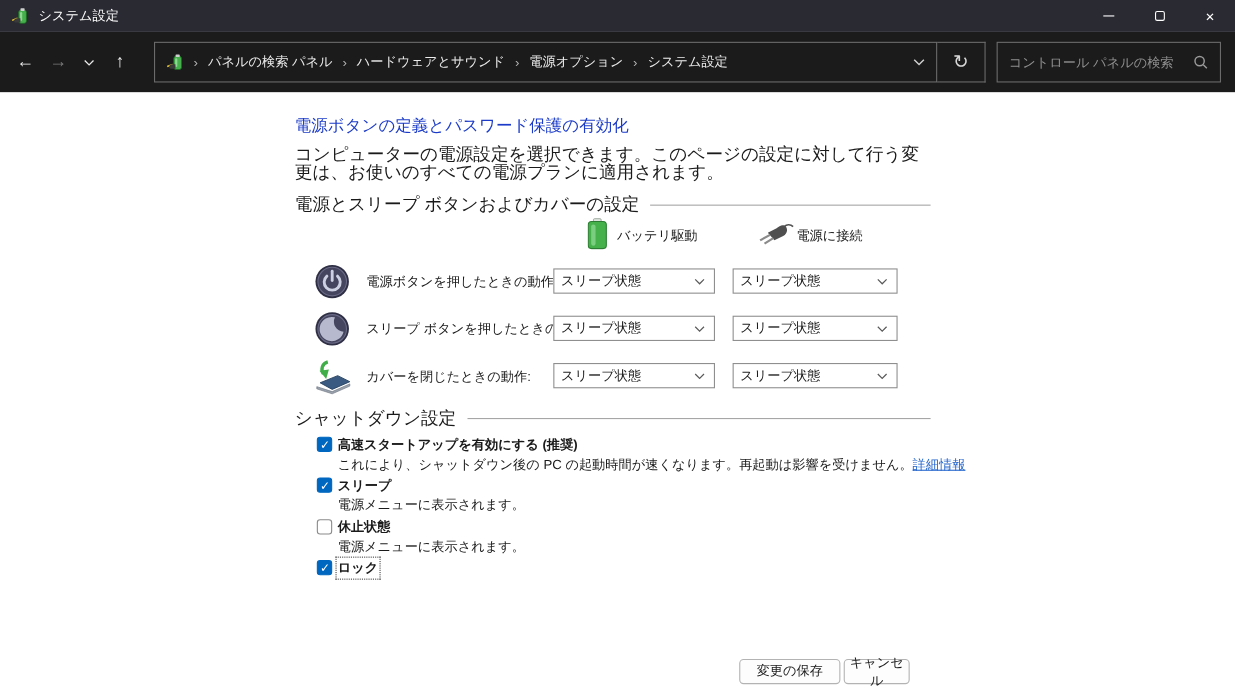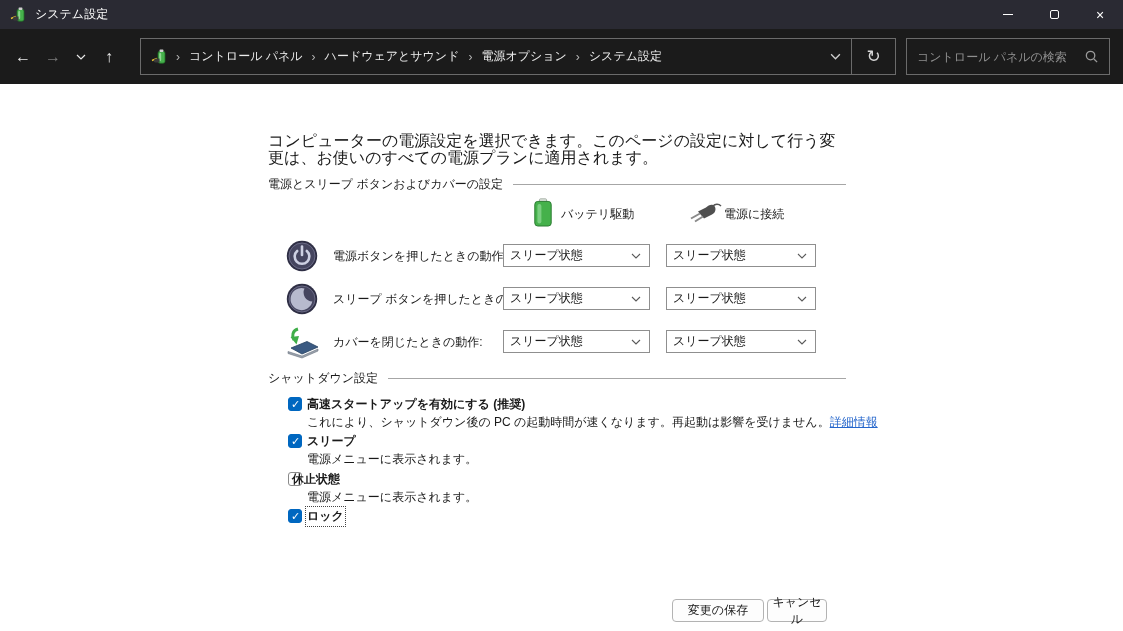--- a/index.html
+++ b/index.html
@@ -39,21 +39,21 @@
     font-size:12px; color:#fef9c3; padding:0 6px 0 10px; font-family:inherit; }
   .searchbox input::placeholder { color:#8f8f8f; }
   .search-icon { margin-right:10px; }
 
   
   .content { position:absolute; left:0; top:84px; width:1123px; height:547px; background:#ffffff; color:#1a1a1a; }
   .page-title { position:absolute; left:268px; top:21px; font-size:15px; color:#1b3bc8; }
   .page-desc { position:absolute; left:268px; top:48px; width:582px; font-size:16px; line-height:17px; }
 
   .sec-head { position:absolute; left:268px; width:578px; display:flex; align-items:center; }
-  .sec-head span { font-size:12px; white-space:nowrap; }
+  .sec-head span { font-size:16px; white-space:nowrap; }
   .sec-line { flex:1; height:1px; background:#a6a6a6; margin-left:10px; }
 
   .colhead-label { position:absolute; font-size:12px; }
   .abs { position:absolute; }
 
   .row-label { position:absolute; font-size:12px; white-space:nowrap; }
   .select { position:absolute; height:23px; background:#fff; border:1px solid #8f8f8f;
     display:flex; align-items:center; font-size:12px; padding-left:6px; color:#1a1a1a; }
   .select .chev { margin-left:auto; margin-right:8px; color:#5a5a5a; display:flex; }
 
@@ -116,21 +116,21 @@
 
     <div class="crumbbar">
       <svg class="app-icon" style="margin-left:0" viewBox="0 0 16 16">
         <rect x="7" y="2.2" width="7" height="12" rx="2" fill="#46b14c" stroke="#1f6b24" stroke-width="0.8"></rect>
         <rect x="8.6" y="0.5" width="3.8" height="2.4" rx="0.6" fill="#cfcfcf"></rect>
         <rect x="8.2" y="4" width="2" height="8" rx="1" fill="#8fd793"></rect>
         <path d="M1 11.5 L6 9.5" stroke="#e8c531" stroke-width="1.4"></path>
         <path d="M4.5 13.5 C2 13.5 2 9.5 5.5 9.5 L8.5 9.5 L8.5 13.5 Z" fill="#3a3a3a"></path>
       </svg>
       <span class="crumb-sep">›</span>
-      <span class="crumb">コントロール パネル</span>
+      <span class="crumb">パネルの検索 パネル</span>
       <span class="crumb-sep">›</span>
       <span class="crumb">ハードウェアとサウンド</span>
       <span class="crumb-sep">›</span>
       <span class="crumb">電源オプション</span>
       <span class="crumb-sep">›</span>
       <span class="crumb">システム設定</span>
       <span class="crumb-dd">
         <svg width="11" height="7" viewBox="0 0 10 6">
             <polyline points="1,1 5,5 9,1" fill="none" stroke="#cfcfcf" stroke-width="1.2"></polyline>
           </svg>
@@ -144,20 +144,21 @@
     <div class="searchbox">
       <input type="text" placeholder="コントロール パネルの検索" style="">
       <svg class="search-icon" width="15" height="15" viewBox="0 0 16 16">
         <circle cx="7" cy="7" r="4.5" fill="none" stroke="#9a9a9a" stroke-width="1.4"></circle>
         <line x1="10.6" y1="10.6" x2="14" y2="14" stroke="#9a9a9a" stroke-width="1.4"></line>
       </svg>
     </div>
   </div>
 
   <div class="content">
+    <div class="page-title">電源ボタンの定義とパスワード保護の有効化</div>
     <div class="page-desc">コンピューターの電源設定を選択できます。このページの設定に対して行う変更は、お使いのすべての電源プランに適用されます。</div>
 
     <div class="sec-head" style="top:92px;">
       <span>電源とスリープ ボタンおよびカバーの設定</span>
       <div class="sec-line"></div>
     </div>
 
     <svg class="abs" style="left:534px; top:114px;" width="18" height="29" viewBox="0 0 18 29">
       <rect x="5.5" y="0.8" width="7" height="3.5" rx="1" fill="#dfe5df" stroke="#99a399" stroke-width="0.8"></rect>
       <rect x="0.8" y="3.4" width="16.4" height="24.6" rx="3" fill="#45b14b" stroke="#2c7d33" stroke-width="1"></rect>
@@ -251,21 +252,21 @@
 
     <span class="cb checked" style="left:288px; top:313px;"></span>
     <span class="cb-label" style="left:307px; top:312px;">高速スタートアップを有効にする (推奨)</span>
     <span class="cb-desc" style="left:307px; top:330px;"><span>これにより、シャットダウン後の PC の起動時間が速くなります。再起動は影響を受けません。</span><span class="link">詳細情報</span></span>
 
     <span class="cb checked" style="left:288px; top:350px;"></span>
     <span class="cb-label" style="left:307px; top:349px;">スリープ</span>
     <span class="cb-desc" style="left:307px; top:367px;">電源メニューに表示されます。</span>
 
     <span class="cb" style="left:288px; top:388px;"></span>
-    <span class="cb-label" style="left:292px; top:387px;">休止状態</span>
+    <span class="cb-label" style="left:307px; top:387px;">休止状態</span>
     <span class="cb-desc" style="left:307px; top:405px;">電源メニューに表示されます。</span>
 
     <span class="cb checked" style="left:288px; top:425px;"></span>
     <span class="cb-label focused" style="left:307px; top:424px;">ロック</span>
 
     <button class="btn" style="left:672px; top:515px; width:92px;">変更の保存</button>
     <button class="btn" style="left:767px; top:515px; width:60px;">キャンセル</button>
   </div>
 
 </div>

